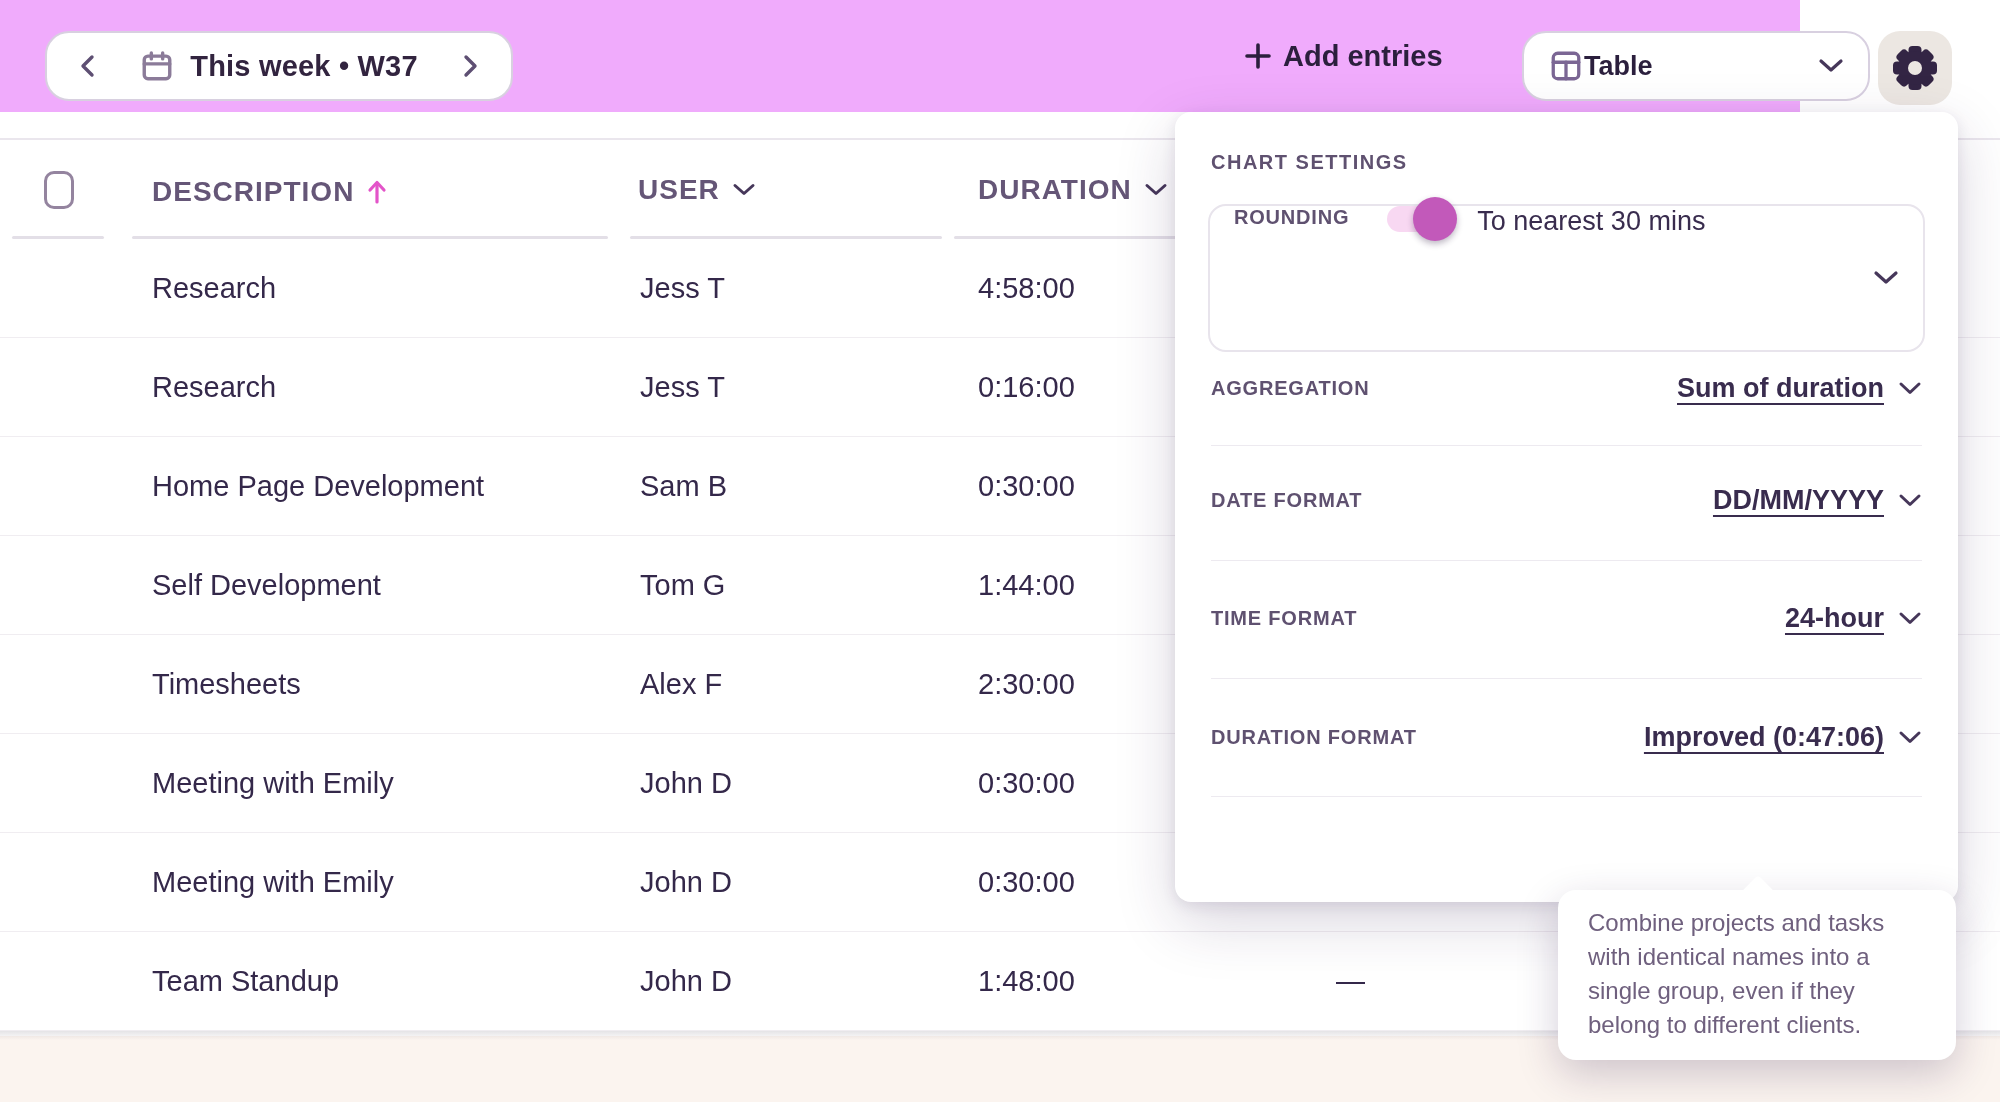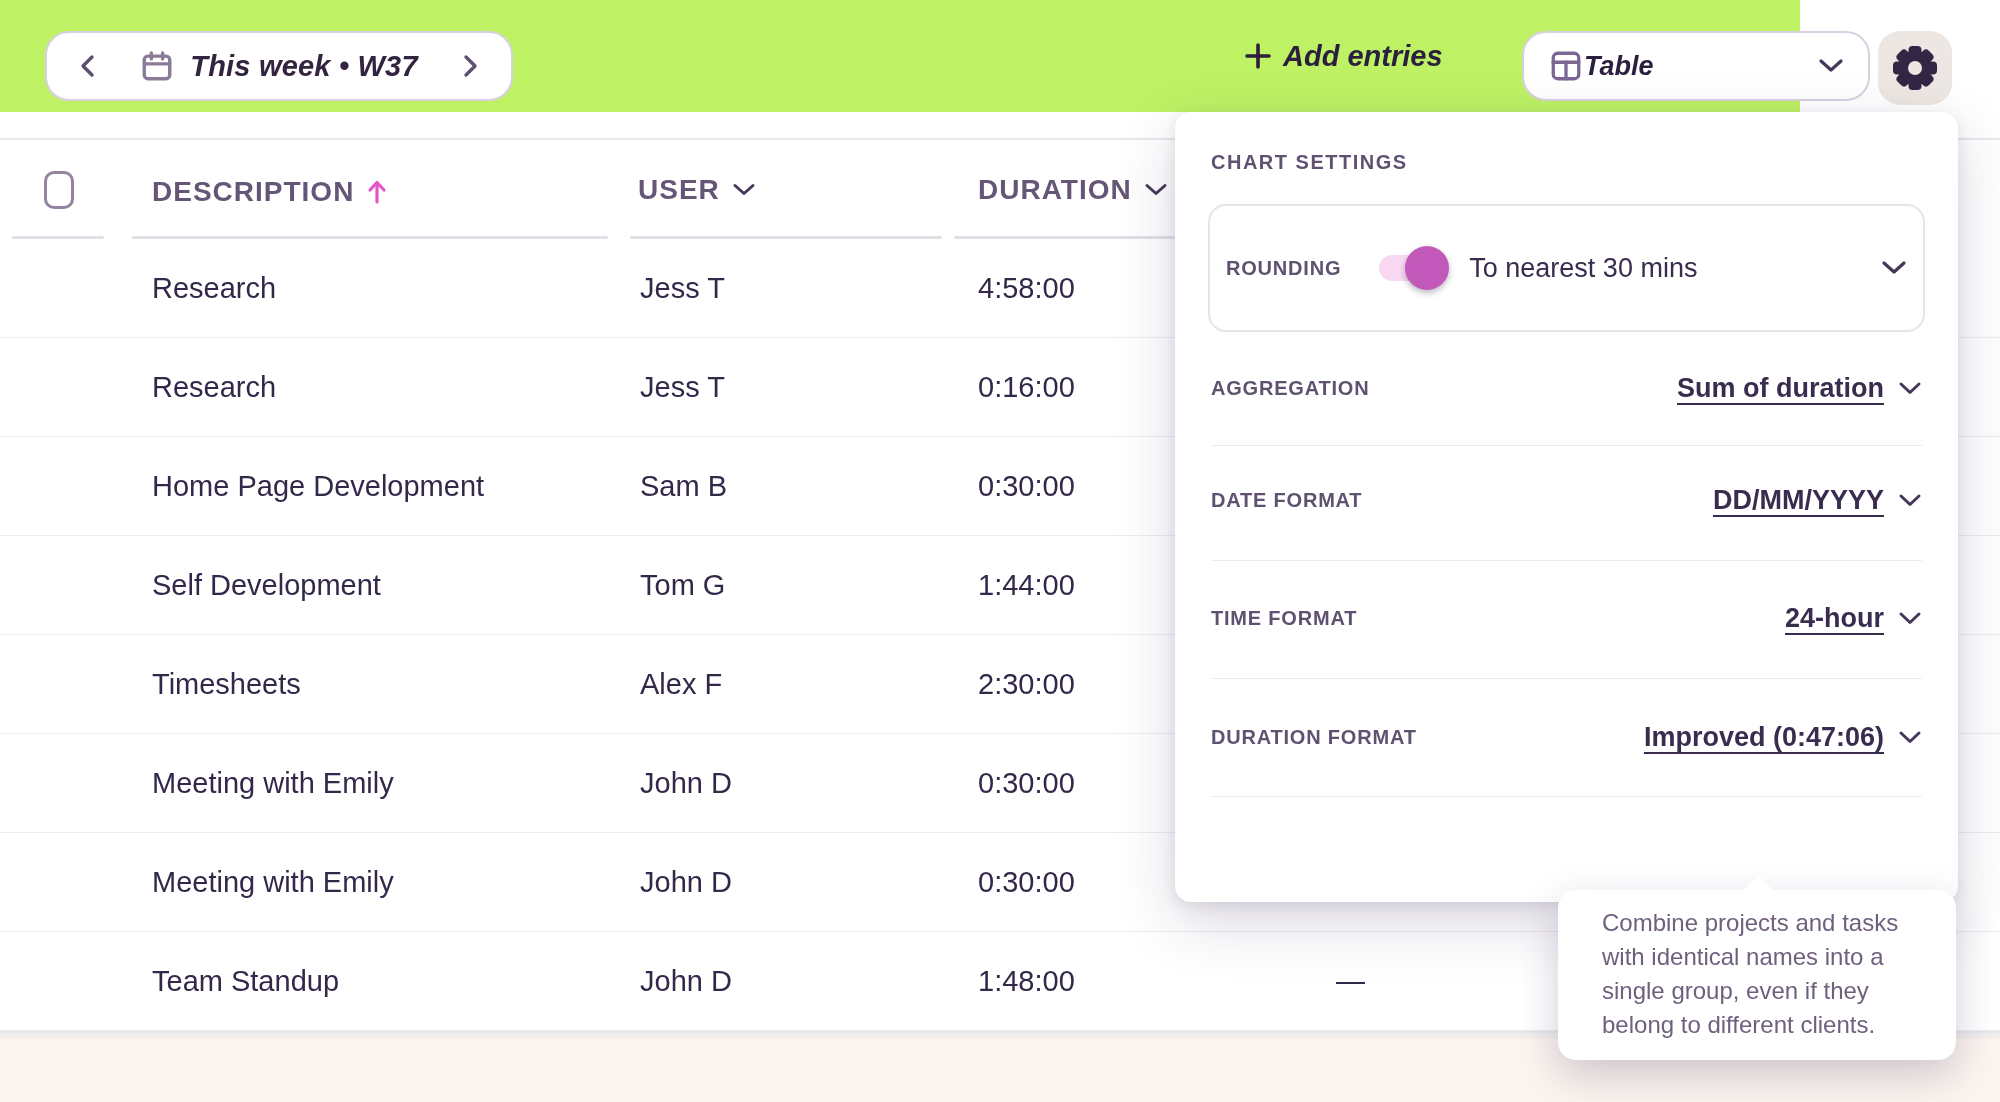--- a/index.html
+++ b/index.html
@@ -1,21 +1,21 @@
 <!DOCTYPE html>
 <html style="--text-dark: #34284a; --accent-pink: #e354c9; --toggle-on: #c259ba; --toggle-on-track: #f8d8f2; --toggle-off: #8e8298; --toggle-off-track: #dbd5e2; --footer-beige: #fbf4ef;"><head>
 <meta charset="utf-8">
 <style>
   html,body{margin:0;padding:0;}
   body{width:2000px;height:1102px;background:#ffffff;font-family:"Liberation Sans",sans-serif;
        -webkit-font-smoothing:antialiased;}
   .stage{position:relative;width:2000px;height:1102px;overflow:hidden;background:#fff;color:var(--text-dark,#34284a);}
 
   
-  .topbar{position:absolute;left:0;top:0;width:1800px;height:112px;background:#bef264;font-style:italic;}
+  .topbar{position:absolute;left:0;top:0;width:1800px;height:112px;background:#f0abfc;}
   .pill{position:absolute;display:flex;align-items:center;border:2px solid #d8d0e0;border-radius:24px;background:#fff;box-sizing:border-box;}
   .week-pill{left:45px;top:31px;width:468px;height:70px;padding:0 24px;justify-content:space-between;}
   .week-mid{display:flex;align-items:center;gap:16px;}
   .week-label{font-size:29px;font-weight:700;color:#32243f;letter-spacing:.2px;white-space:nowrap;}
   .navchev{display:flex;align-items:center;justify-content:center;width:34px;height:34px;cursor:pointer;}
 
   .add-entries{position:absolute;left:1243px;top:0;height:112px;display:flex;align-items:center;gap:10px;cursor:pointer;}
   .add-entries .lbl{font-size:29px;font-weight:700;color:#2b1f3d;}
 
   .view-btn{left:1522px;top:31px;width:348px;height:70px;padding:0 24px;cursor:pointer;}
@@ -41,43 +41,43 @@
   .row span{position:absolute;top:0;line-height:98px;font-size:29px;color:#34284a;white-space:nowrap;}
   .cell-desc{left:152px;}
   .cell-user{left:640px;}
   .cell-dur{left:978px;}
   .cell-extra{left:1336px;}
 
   
   .popover{position:absolute;left:1175px;top:112px;width:783px;height:790px;background:#fff;border-radius:16px;
            box-shadow:0 20px 60px rgba(49,28,76,.18),0 4px 14px rgba(49,28,76,.10);z-index:10;}
   .pop-title{position:absolute;left:36px;top:38px;font-size:20px;font-weight:600;letter-spacing:1.5px;color:#5f5170;line-height:24px;}
-  .rounding-box{position:absolute;left:33px;top:92px;width:717px;height:128px;border:2px solid #e8e4ec;border-radius:18px;box-sizing:border-box;
-                display:flex;align-items:center;padding:0 16px;}
+  .rounding-box{position:absolute;left:33px;top:92px;width:717px;height:148px;border:2px solid #e8e4ec;border-radius:18px;box-sizing:border-box;
+                display:flex;padding:0 24px;}
   .setting-label{font-size:20px;font-weight:600;letter-spacing:.8px;color:#5f5170;white-space:nowrap;}
   .toggle{position:relative;height:26px;border-radius:13px;cursor:pointer;flex-shrink:0;}
   .toggle .knob{position:absolute;top:-9px;width:44px;height:44px;border-radius:50%;box-shadow:0 3px 6px rgba(40,20,60,.30);}
   .toggle-on{width:66px;background:var(--toggle-on-track,#f8d8f2);margin-left:38px;}
   .toggle-on .knob{right:-4px;background:var(--toggle-on,#c259ba);}
   .toggle-off{width:62px;background:var(--toggle-off-track,#dbd5e2);}
   .toggle-off .knob{left:-4px;background:var(--toggle-off,#8e8298);}
   .rounding-value{font-size:27px;color:#392c4e;margin-left:24px;white-space:nowrap;}
   .rounding-box .chev{margin-left:auto;display:flex;align-items:center;cursor:pointer;}
   .setting-row{position:absolute;left:36px;right:36px;height:118px;display:flex;align-items:center;justify-content:space-between;}
   .value-drop{display:flex;align-items:center;gap:14px;cursor:pointer;}
   .value-text{font-size:27px;font-weight:600;color:#392c4e;text-decoration:underline;text-underline-offset:6px;text-decoration-thickness:2px;white-space:nowrap;}
   .divider{position:absolute;left:36px;right:36px;height:1px;background:#edeaf0;}
   .combine-row{position:absolute;left:36px;right:36px;top:682px;height:118px;display:flex;align-items:center;}
   .info-icon{width:31px;height:31px;border-radius:50%;background:#84748f;color:#fff;font-size:19px;font-weight:700;
              display:flex;align-items:center;justify-content:center;margin-left:22px;cursor:pointer;flex-shrink:0;font-family:"Liberation Serif",serif;}
   .combine-row .toggle{margin-left:auto;}
 
   
   .tooltip{position:absolute;left:1558px;top:890px;width:398px;box-sizing:border-box;background:#fff;border-radius:18px;
-           box-shadow:0 14px 40px rgba(49,28,76,.22);padding:16px 26px 18px 44px;z-index:20;}
+           box-shadow:0 14px 40px rgba(49,28,76,.22);padding:16px 26px 18px 30px;z-index:20;}
   .tooltip .caret{position:absolute;left:188px;top:-10px;width:24px;height:24px;background:#fff;transform:rotate(45deg);border-radius:4px;}
   .tooltip .txt{position:relative;font-size:24px;line-height:34px;color:#6f607e;}
 
   
   .footer-shadow{position:absolute;left:0;top:1031px;width:2000px;height:9px;
                  background:linear-gradient(rgba(40,30,50,.12),rgba(40,30,50,0));z-index:2;}
   .footer{position:absolute;left:0;top:1036px;width:2000px;height:66px;background:var(--footer-beige,#fbf4ef);z-index:1;}
 
   svg{display:block;}
 </style>

